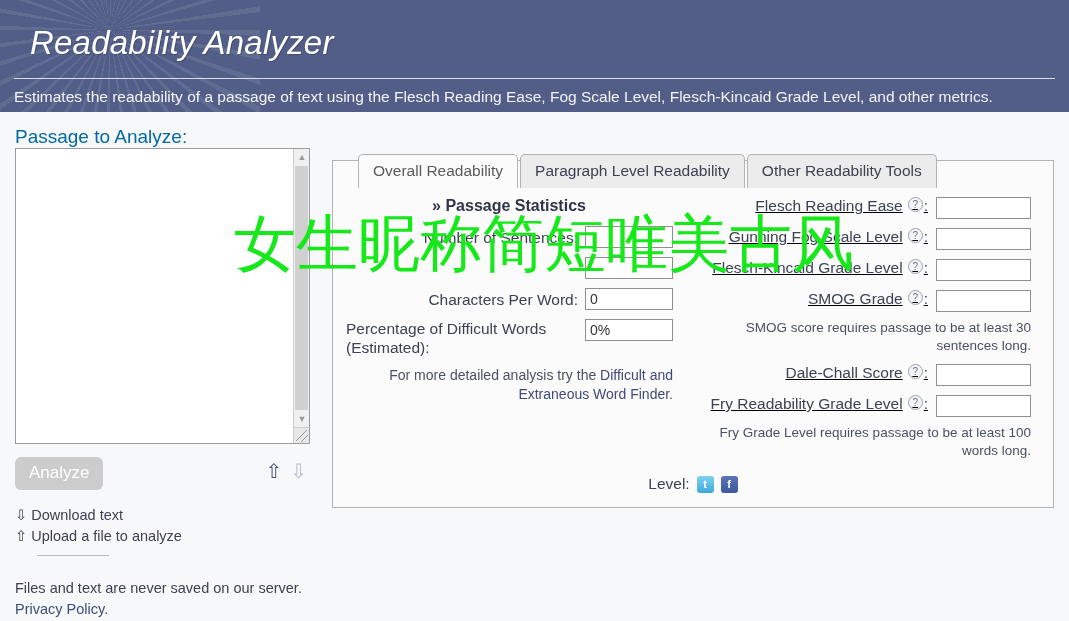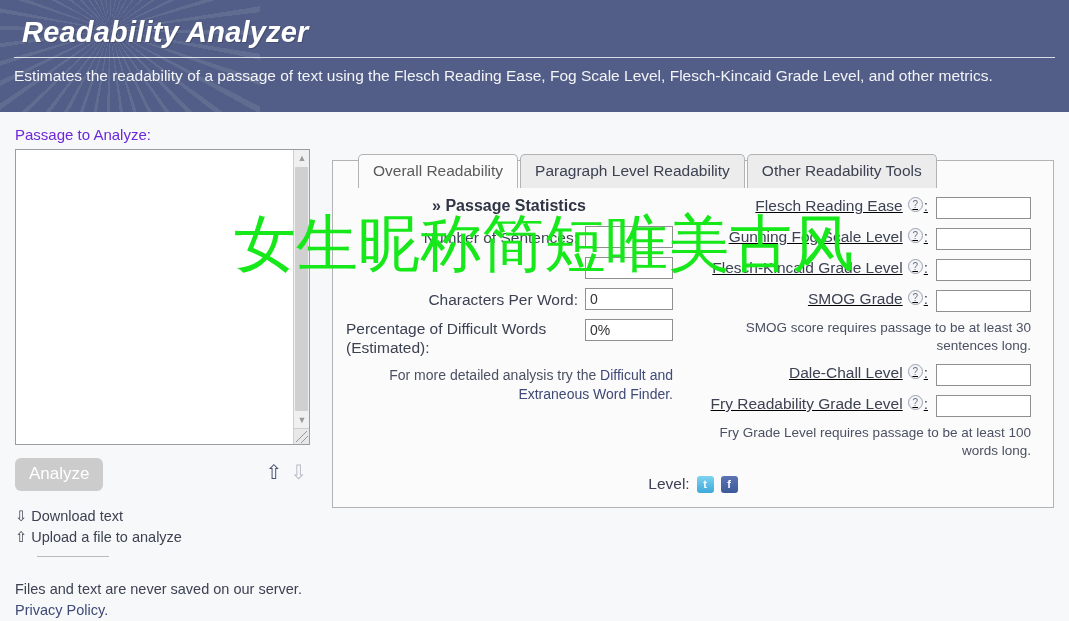--- a/index.html
+++ b/index.html
@@ -21,37 +21,37 @@
   .header .rays {
     position: absolute; left: -40px; top: -120px; width: 300px; height: 300px;
     background:
       repeating-conic-gradient(from 0deg at 50% 50%,
         rgba(255,255,255,0.085) 0deg 2.2deg,
         rgba(255,255,255,0) 2.2deg 9deg);
     pointer-events: none;
   }
   .header .inner { position: absolute; left: 14px; top: 0; right: 14px; }
   .app-title {
-    margin: 8px; padding-top: 8px;
-    font-size: 29px; font-style: italic; font-weight: bold;
+    margin: 16px; padding-top: 8px;
+    font-size: 33px; font-style: italic; font-weight: normal;
     color: #ffffff; letter-spacing: 0.2px;
     text-shadow: 1px 1px 0 rgba(0,0,0,0.18);
   }
   .title-rule {
     margin-top: 6px; height: 1px; background: rgba(255,255,255,0.78);
   }
   .app-subtitle {
     margin: 0; padding-top: 7px;
     font-size: 15.5px; color: #f3f4f8; line-height: 21px;
     max-width: 1010px;
   }
 
   
   .left-col { position: absolute; left: 15px; top: 126px; width: 306px; }
-  .field-label { font-size: 15px; color: #6d28d9; margin-bottom: 6px; }
+  .field-label { font-size: 19px; color: #0369a1; }
 
   .textarea-wrap {
     position: relative; width: 295px; height: 296px;
     background: #ffffff; border: 1px solid #9d9d9d;
   }
   .textarea-wrap .ta-inner {
     position: absolute; left: 0; top: 0; right: 16px; bottom: 0;
     background: #fff;
   }
   .scroll-track {
@@ -320,21 +320,21 @@
 
         <div class="score-row">
           <span class="score-label">SMOG Grade</span>
           <span class="help-icon">?</span>
           <span class="colon">:</span>
           <div class="score-input"></div>
         </div>
         <div class="score-note">SMOG score requires passage to be at least 30 sentences long.</div>
 
         <div class="score-row">
-          <span class="score-label">Dale-Chall Level</span>
+          <span class="score-label">Dale-Chall Score</span>
           <span class="help-icon">?</span>
           <span class="colon">:</span>
           <div class="score-input"></div>
         </div>
 
         <div class="score-row">
           <span class="score-label">Fry Readability Grade Level</span>
           <span class="help-icon">?</span>
           <span class="colon">:</span>
           <div class="score-input"></div>

